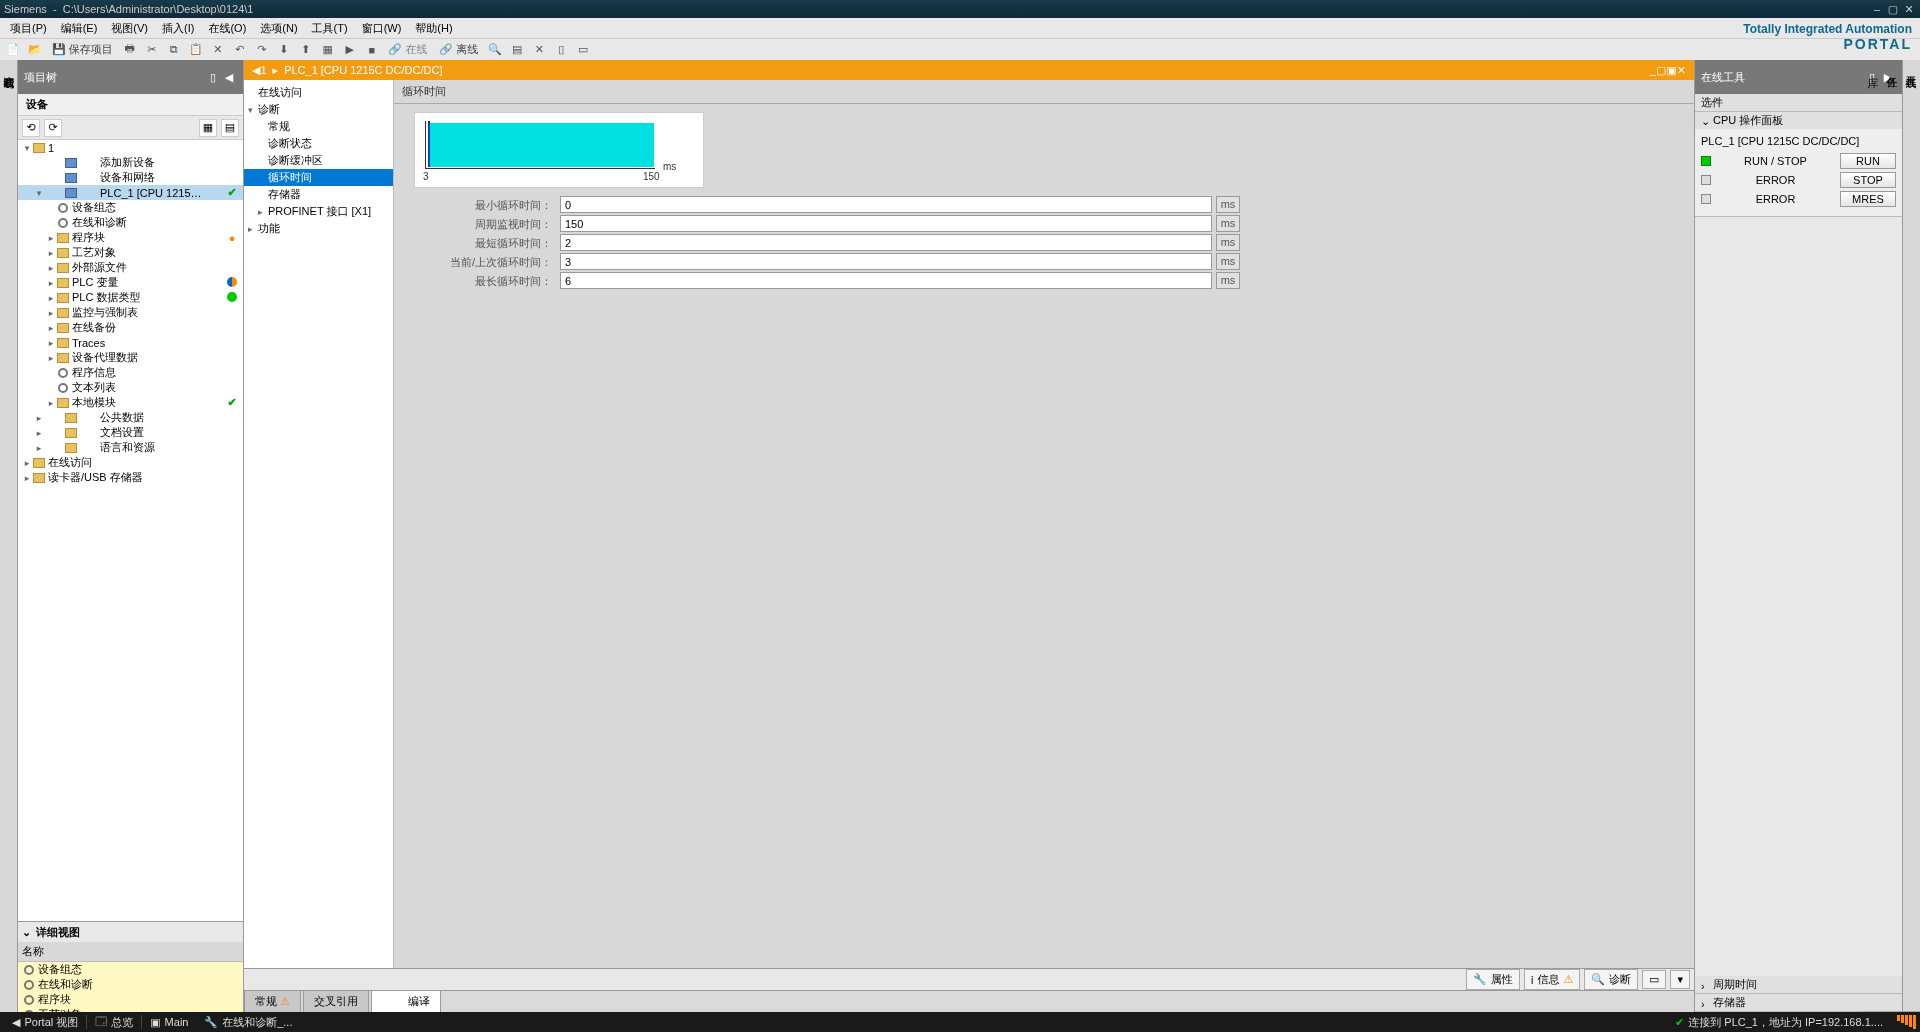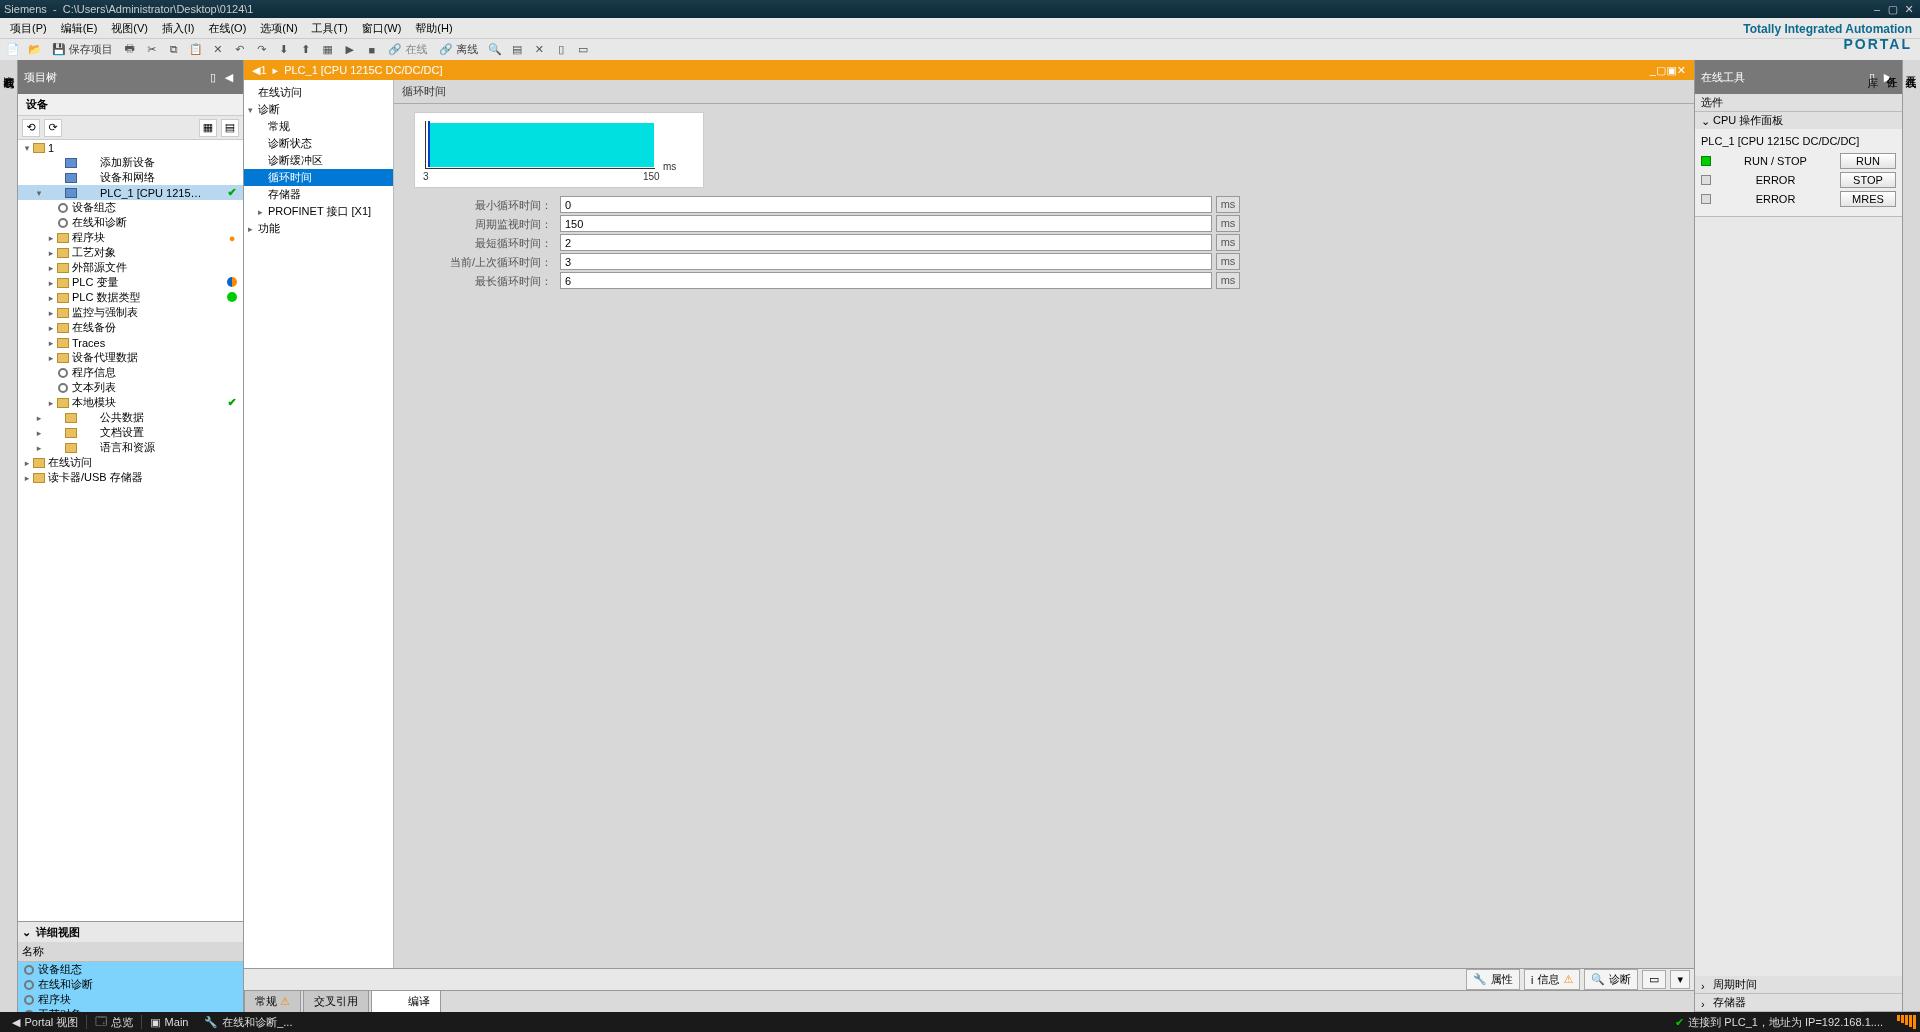--- a/index.html
+++ b/index.html
@@ -29,21 +29,21 @@
 .tree-item { display:flex; align-items:center; height:15px; padding-right:4px; cursor:pointer; position:relative;}
 .tree-item.selected { background:#b8d8f0; }
 .tree-item .exp { width:10px; text-align:center; color:#666; font-size:9px;}
 .tree-item .ico { width:14px; height:12px; margin-right:2px; display:inline-flex; align-items:center; justify-content:center;}
 .tree-item .lbl { flex:1; white-space:nowrap; overflow:hidden; text-overflow:ellipsis;}
 .tree-item .stat { width:14px; text-align:center; }
 .ind0 { padding-left:4px; } .ind1 { padding-left:16px;gap:20px; } .ind2{padding-left:28px;}
 .detail-section { border-top:1px solid #999; }
 .detail-header { background:#e8e8e8; height:20px; display:flex; align-items:center; padding:0 4px; font-weight:bold;}
 .detail-header .chev { width:14px; }
-.detail-body { background:#7dd3fc; height:70px; overflow:auto;}
+.detail-body { background:#fef9c3; height:70px; overflow:auto;}
 .detail-col-header { background:#d8d8d8; padding:2px 4px; border-bottom:1px solid #bbb;}
 .center { flex:1; display:flex; flex-direction:column; background:#d0d0d0; min-width:0;}
 .breadcrumb { background:#f39c12; color:#fff; height:20px; display:flex; align-items:center; padding:0 8px; }
 .breadcrumb .bc-arrow { margin:0 6px; }
 .breadcrumb .spacer { flex:1; }
 .center-body { flex:1; display:flex; min-height:0;}
 .online-nav { width:150px; background:#fff; border-right:1px solid #bbb; padding:4px 0; overflow:auto;}
 .nav-item { padding:1px 4px; cursor:pointer; display:flex; align-items:center;}
 .nav-item .nexp { width:10px; color:#666; font-size:9px;}
 .nav-item.sel { background:#0078d4; color:#fff; }

